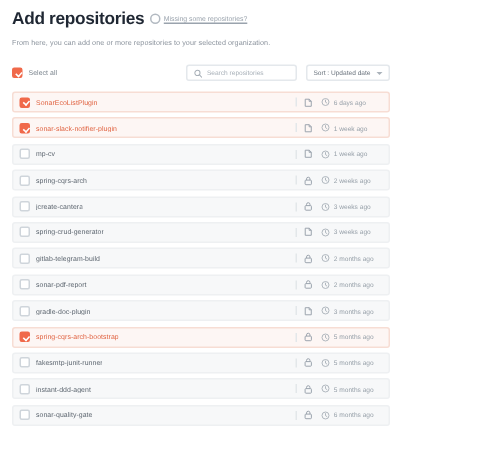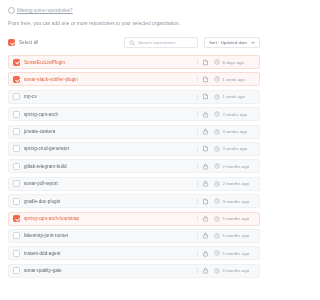--- a/index.html
+++ b/index.html
@@ -78,20 +78,21 @@
   .time{display:flex;align-items:center;gap:2.5px;width:40px;}
   .clock{width:6px;height:6px;flex:none;display:block;color:#a8b0b8;}
   .time-text{font-size:4.4px;color:#97a0a9;white-space:nowrap;}
 </style>
 </head>
 <body>
 
 <div class="page">
 
   <div class="title-row">
+    <div class="page-title">Add repositories</div>
     <a class="help-link" href="#">
       <span class="help-ico"></span>
       <span>Missing some repositories?</span>
     </a>
   </div>
 
   <div class="subtitle">From here, you can add one or more repositories to your selected organization.</div>
 
   <div class="toolbar">
     <div class="select-all">

